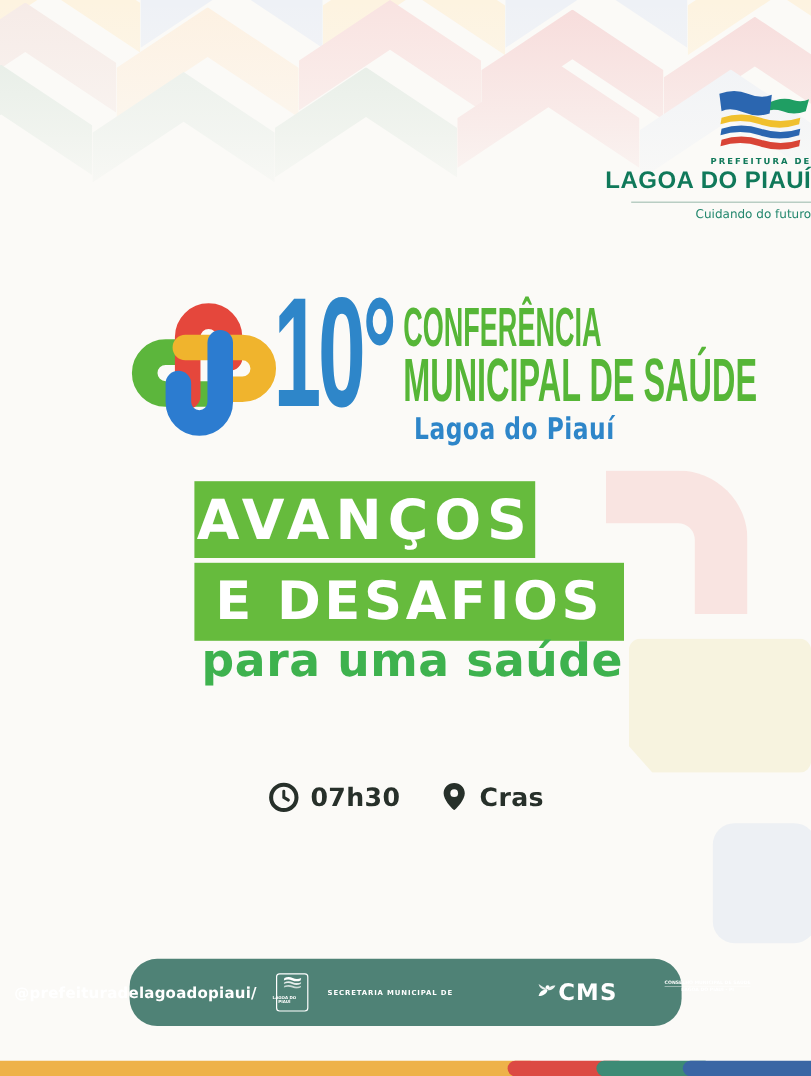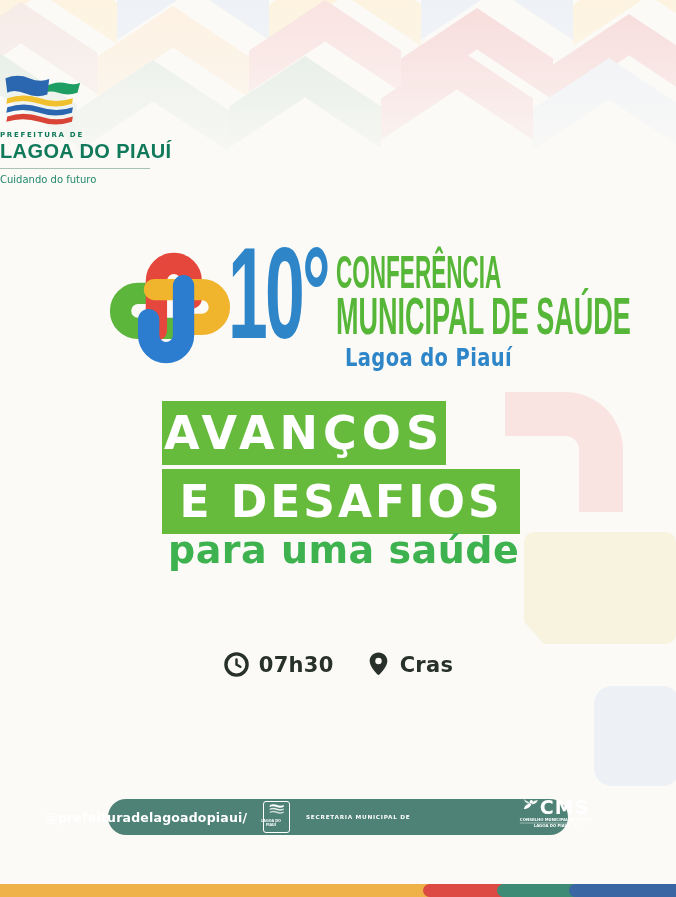--- a/index.html
+++ b/index.html
@@ -17,21 +17,21 @@
   .wm-hook { position:absolute; left:505px; top:392px; width:118px; height:120px;
     border-top:44px solid #f9e4e1; border-right:44px solid #f9e4e1;
     border-top-right-radius:58px; box-sizing:border-box; }
   .wm-bubble { position:absolute; left:524px; top:532px; width:152px; height:112px;
     background:#f7f3df; border-radius:10px;
     clip-path:polygon(0 0,100% 0,100% 100%,30% 100%,13% 100%,0 80%); }
   .wm-square { position:absolute; left:594px; top:686px; width:86px; height:100px;
     background:#edf0f4; border-radius:18px; }
   
   .city-logo { position:absolute; top:74px; left:0; width:100%;
-    display:flex; flex-direction:column; align-items:flex-start; text-align:center; }
+    display:flex; flex-direction:column; align-items:flex-end; text-align:center; }
   .pref-small { margin-top:5px; font-size:7px; letter-spacing:1.7px;
     color:#10795a; font-weight:bold; }
   .city-name { font-size:20px; font-weight:bold; color:#10795a; letter-spacing:.4px; margin-top:1px;
     font-family:"Liberation Sans", sans-serif; }
   .logo-divider { width:150px; height:1px; background:#a8c2b6; margin-top:5px; }
   .tagline { margin-top:5px; font-size:10px; color:#23876d; }
   
   .conf-cross { position:absolute; left:101px; top:245px; }
   .conf-number { position:absolute; left:228px; top:241px; font-size:130px; line-height:.8;
     font-weight:bold; color:#2e86c9; font-family:"Liberation Sans", sans-serif;
@@ -53,33 +53,33 @@
   .subtitle { position:absolute; left:168px; top:529px; color:#3eb24e; font-weight:bold;
     font-size:38px; line-height:1.14; letter-spacing:.5px; }
   .subtitle span { display:block; }
   
   .details { position:absolute; top:651px; left:0; width:100%;
     display:flex; justify-content:center; align-items:center; gap:32px; }
   .detail-item { display:flex; align-items:center; gap:9px; }
   .detail-label { font-size:21px; font-weight:bold; color:#27302a; letter-spacing:.3px; }
   
   .pill { position:absolute; top:799px; left:50%; transform:translateX(-50%);
-    width:460px; height:36px; border-radius:23px; background:#4f8276;
+    width:460px; height:56px; border-radius:23px; background:#4f8276;
     display:flex; align-items:center; justify-content:center; gap:16px; color:#fff; }
   .handle { font-size:12.5px; font-weight:bold; letter-spacing:.2px; }
   .badge { width:27px; height:32px; border:1.5px solid #fff; border-radius:3px; box-sizing:border-box;
     display:flex; flex-direction:column; align-items:center; justify-content:center; gap:1px; }
   .badge-text { font-size:8px; line-height:1.05; font-weight:bold; text-align:center;
     transform:scale(.42); transform-origin:center; width:200%; margin-left:-50%; }
   .secretaria { display:flex; flex-direction:column; justify-content:center; }
   .secretaria-small { font-size:8px; letter-spacing:1px; font-weight:bold;
     transform:scale(.72); transform-origin:left center; white-space:nowrap; }
   .secretaria-big { font-size:19px; font-weight:bold; font-style:italic; letter-spacing:.5px;
     margin-top:-1px; }
-  .cms { display:flex; flex-direction:column; align-items:center; margin-left:14px; }
+  .cms { display:flex; flex-direction:row; align-items:center; margin-left:14px; }
   .cms-top { display:flex; align-items:center; gap:2px; }
   .cms-acronym { font-size:19px; font-weight:bold; letter-spacing:1px; }
   .cms-sub { font-size:8px; font-weight:bold; white-space:nowrap; text-align:center;
     transform:scale(.48); transform-origin:center top; line-height:1.25; }
   .cms-sub .u { border-bottom:1px solid rgba(255,255,255,.85); display:block; }
   
   .stripe { position:absolute; bottom:0; left:0; width:100%; height:13px; }
   .seg { position:absolute; bottom:0; height:13px; }
   .seg-orange { left:0; width:448px; background:#eeb249; border-radius:0 7px 7px 0; z-index:1; }
   .seg-red { left:423px; width:99px; background:#dc4a43; border-radius:7px; z-index:2; }

